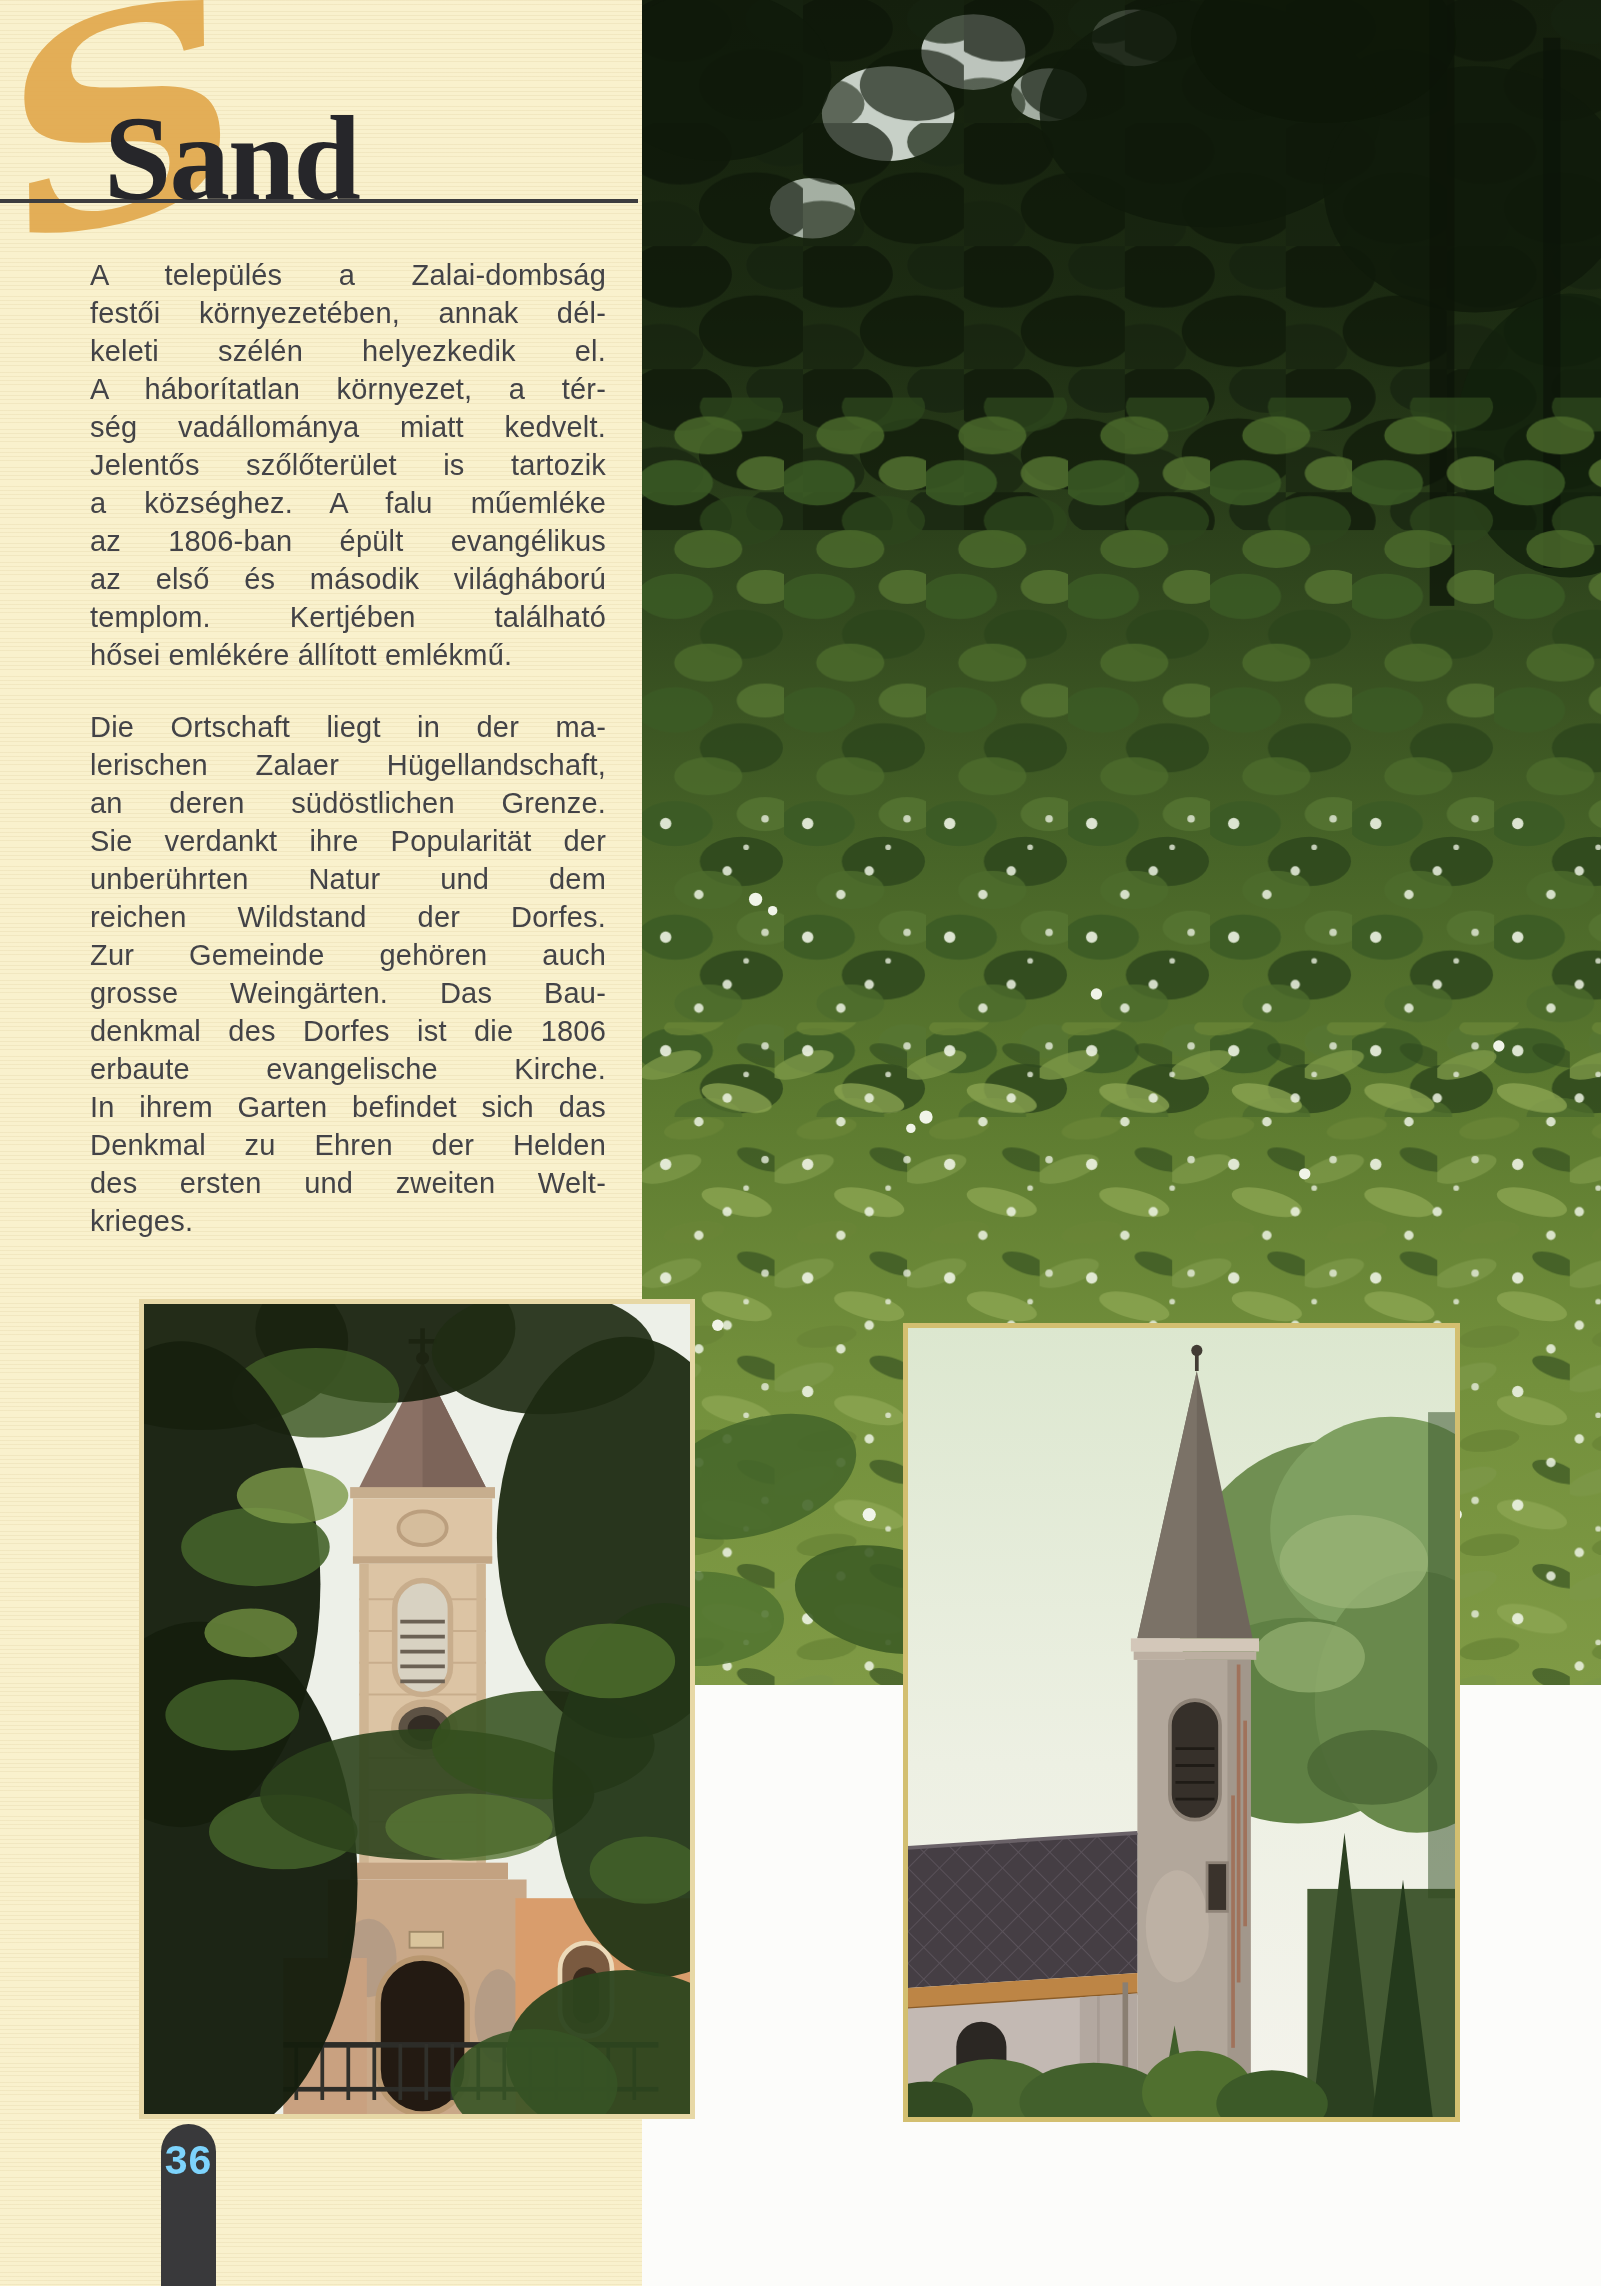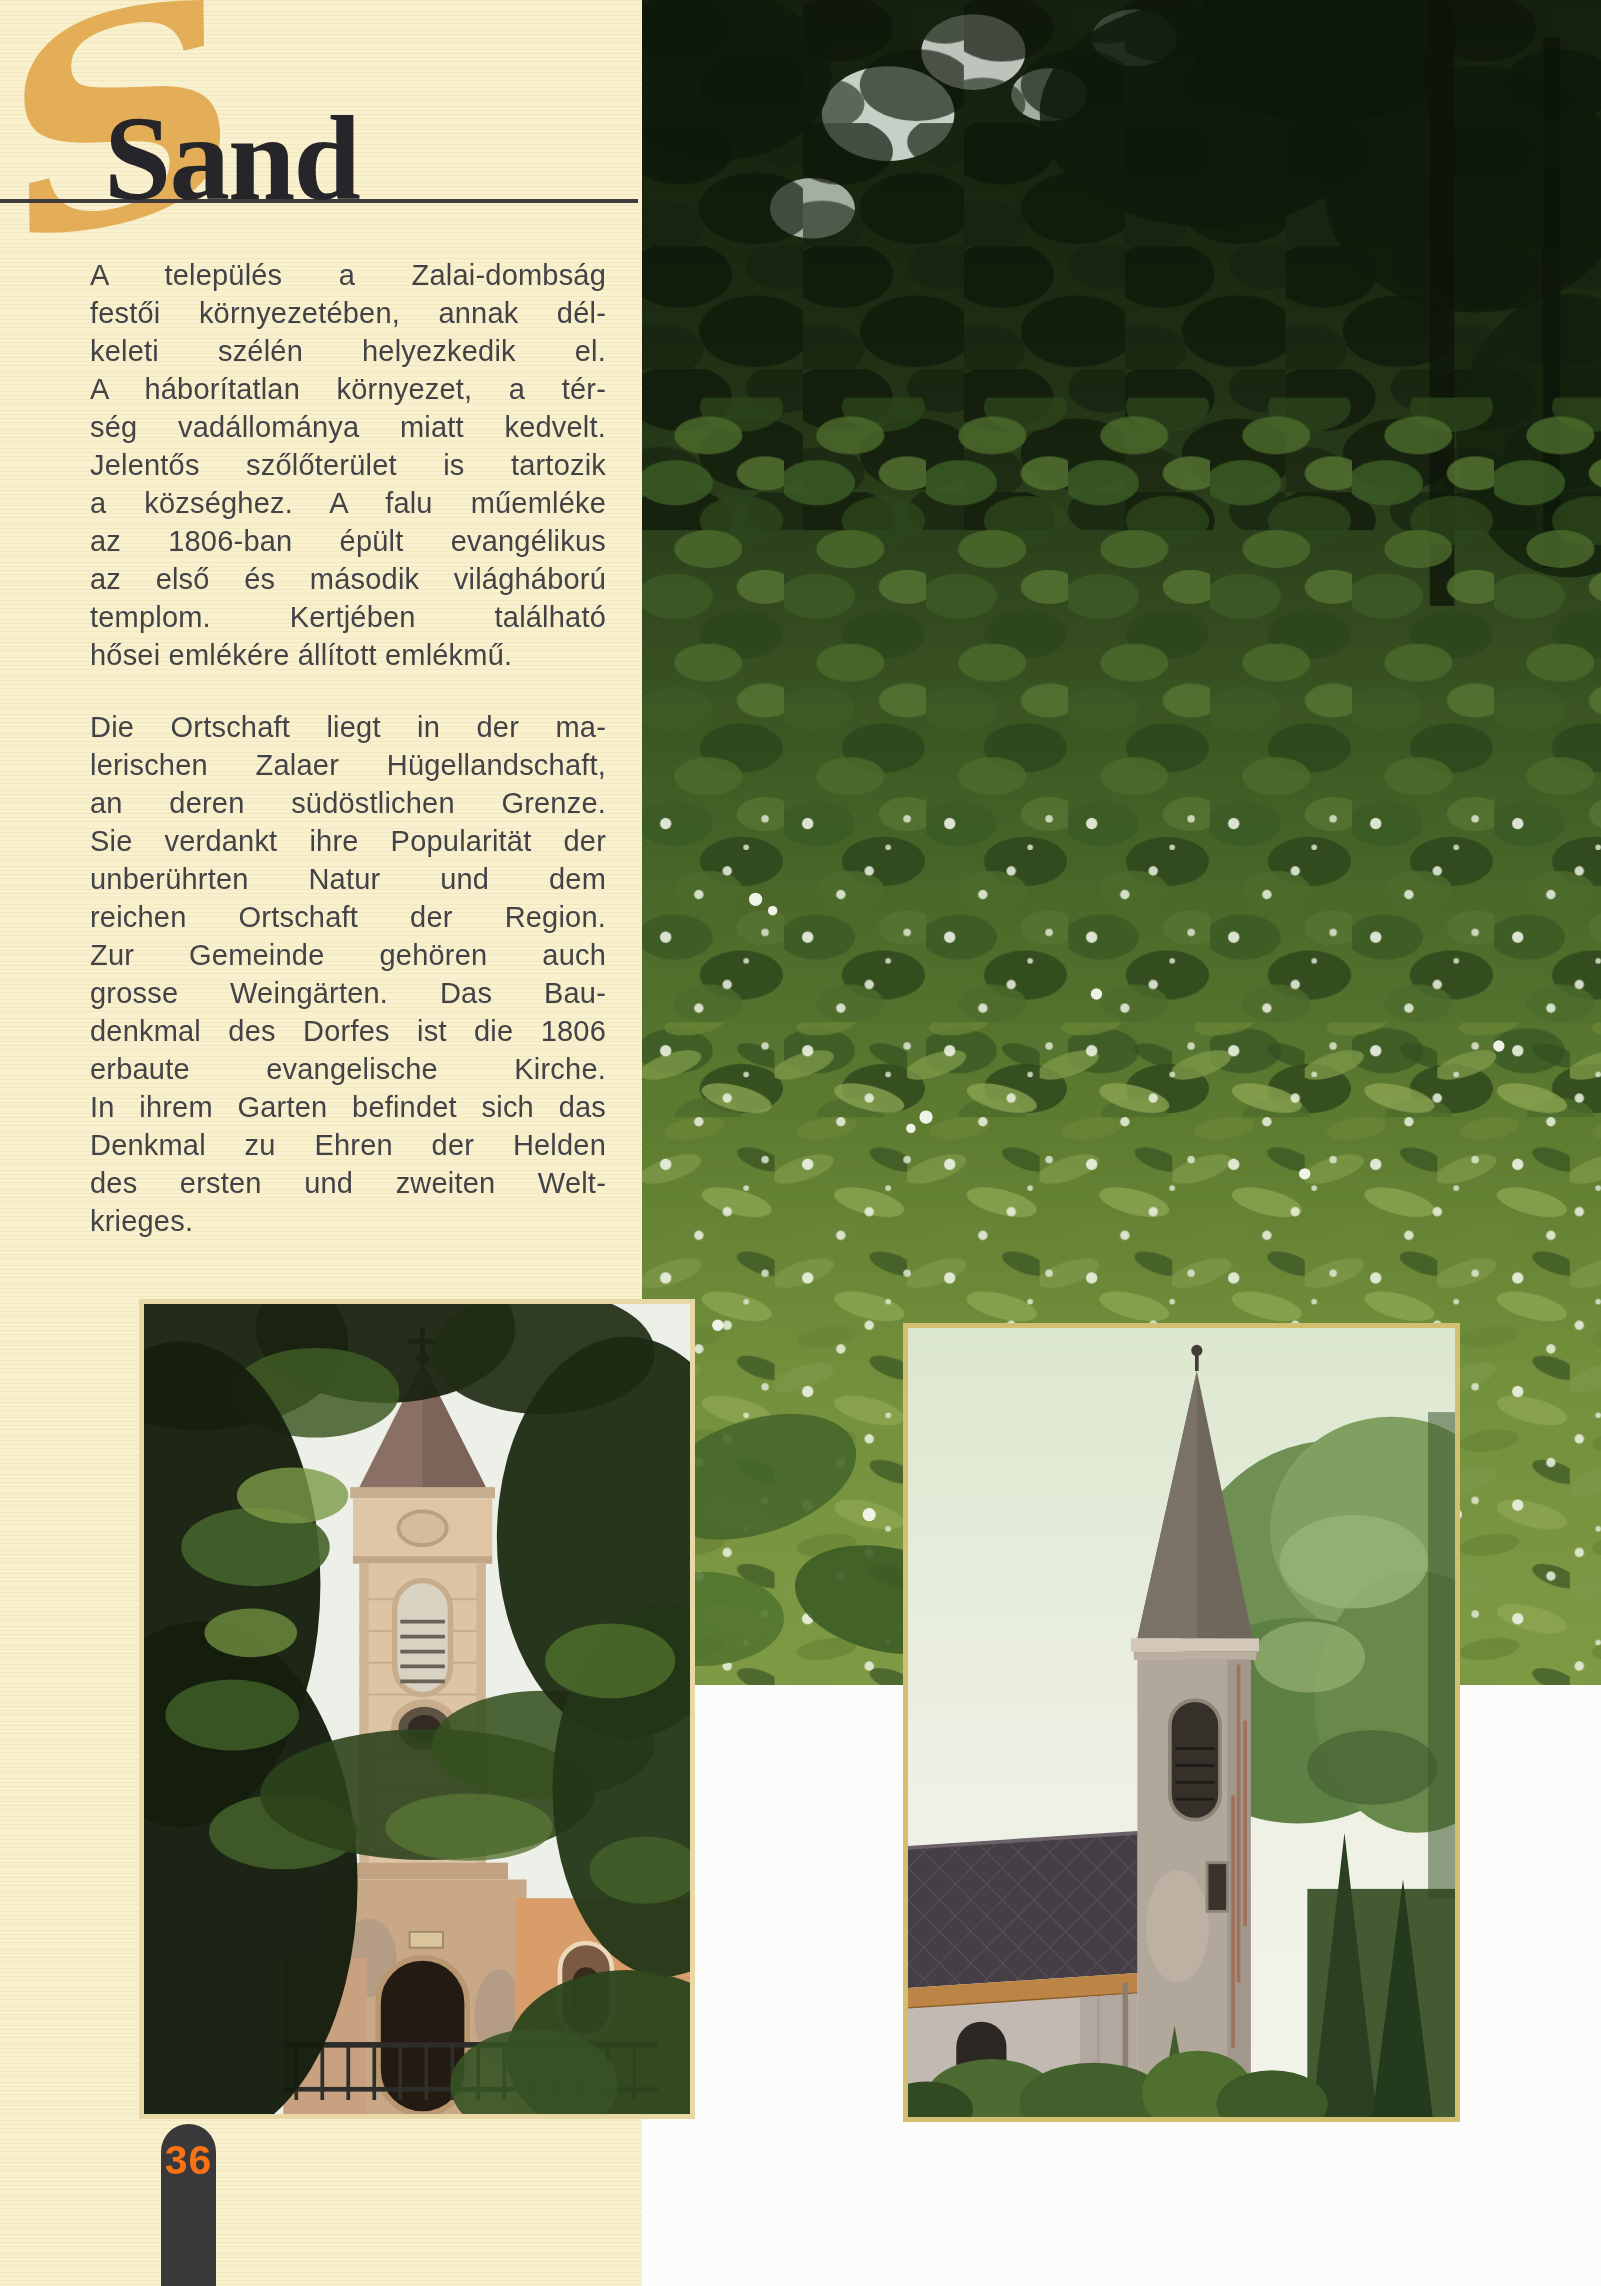--- a/index.html
+++ b/index.html
@@ -44,21 +44,21 @@
     border:5.7px solid #e7d8a6;}
   #photo-church-side{left:903px;top:1323px;width:557px;height:799px;z-index:4;
     border:5.7px solid #d3bf70;}
   .photo svg{display:block;width:100%;height:100%;}
   
   #page-tab{
     position:absolute;left:161px;top:2124px;width:55px;height:163px;
     background:#39393b;border-radius:28px 28px 0 0;z-index:6;
     display:flex;justify-content:center;align-items:flex-start;
   }
-  #page-number{color:#f97316;font-weight:bold;font-size:41px;margin-top:13.2px;
+  #page-number{color:#7dd3fc;font-weight:bold;font-size:41px;margin-top:13.2px;
     letter-spacing:0.9px;}
 </style>
 </head>
 <body>
 
 <div id="page">
 
   <div id="cream-col"></div>
 
   <div class="photo" id="photo-forest">
@@ -154,21 +154,21 @@
     <div class="jline">templom. Kertjében található</div>
     <div class="jlast">hősei emlékére állított emlékmű.</div>
   </div>
 
   <div class="para" id="para-de">
     <div class="jline">Die Ortschaft liegt in der ma-</div>
     <div class="jline">lerischen Zalaer Hügellandschaft,</div>
     <div class="jline">an deren südöstlichen Grenze.</div>
     <div class="jline">Sie verdankt ihre Popularität der</div>
     <div class="jline">unberührten Natur und dem</div>
-    <div class="jline">reichen Ortschaft der Region.</div>
+    <div class="jline">reichen Wildstand der Dorfes.</div>
     <div class="jline">Zur Gemeinde gehören auch</div>
     <div class="jline">grosse Weingärten. Das Bau-</div>
     <div class="jline">denkmal des Dorfes ist die 1806</div>
     <div class="jline">erbaute evangelische Kirche.</div>
     <div class="jline">In ihrem Garten befindet sich das</div>
     <div class="jline">Denkmal zu Ehren der Helden</div>
     <div class="jline">des ersten und zweiten Welt-</div>
     <div class="jlast">krieges.</div>
   </div>
 

